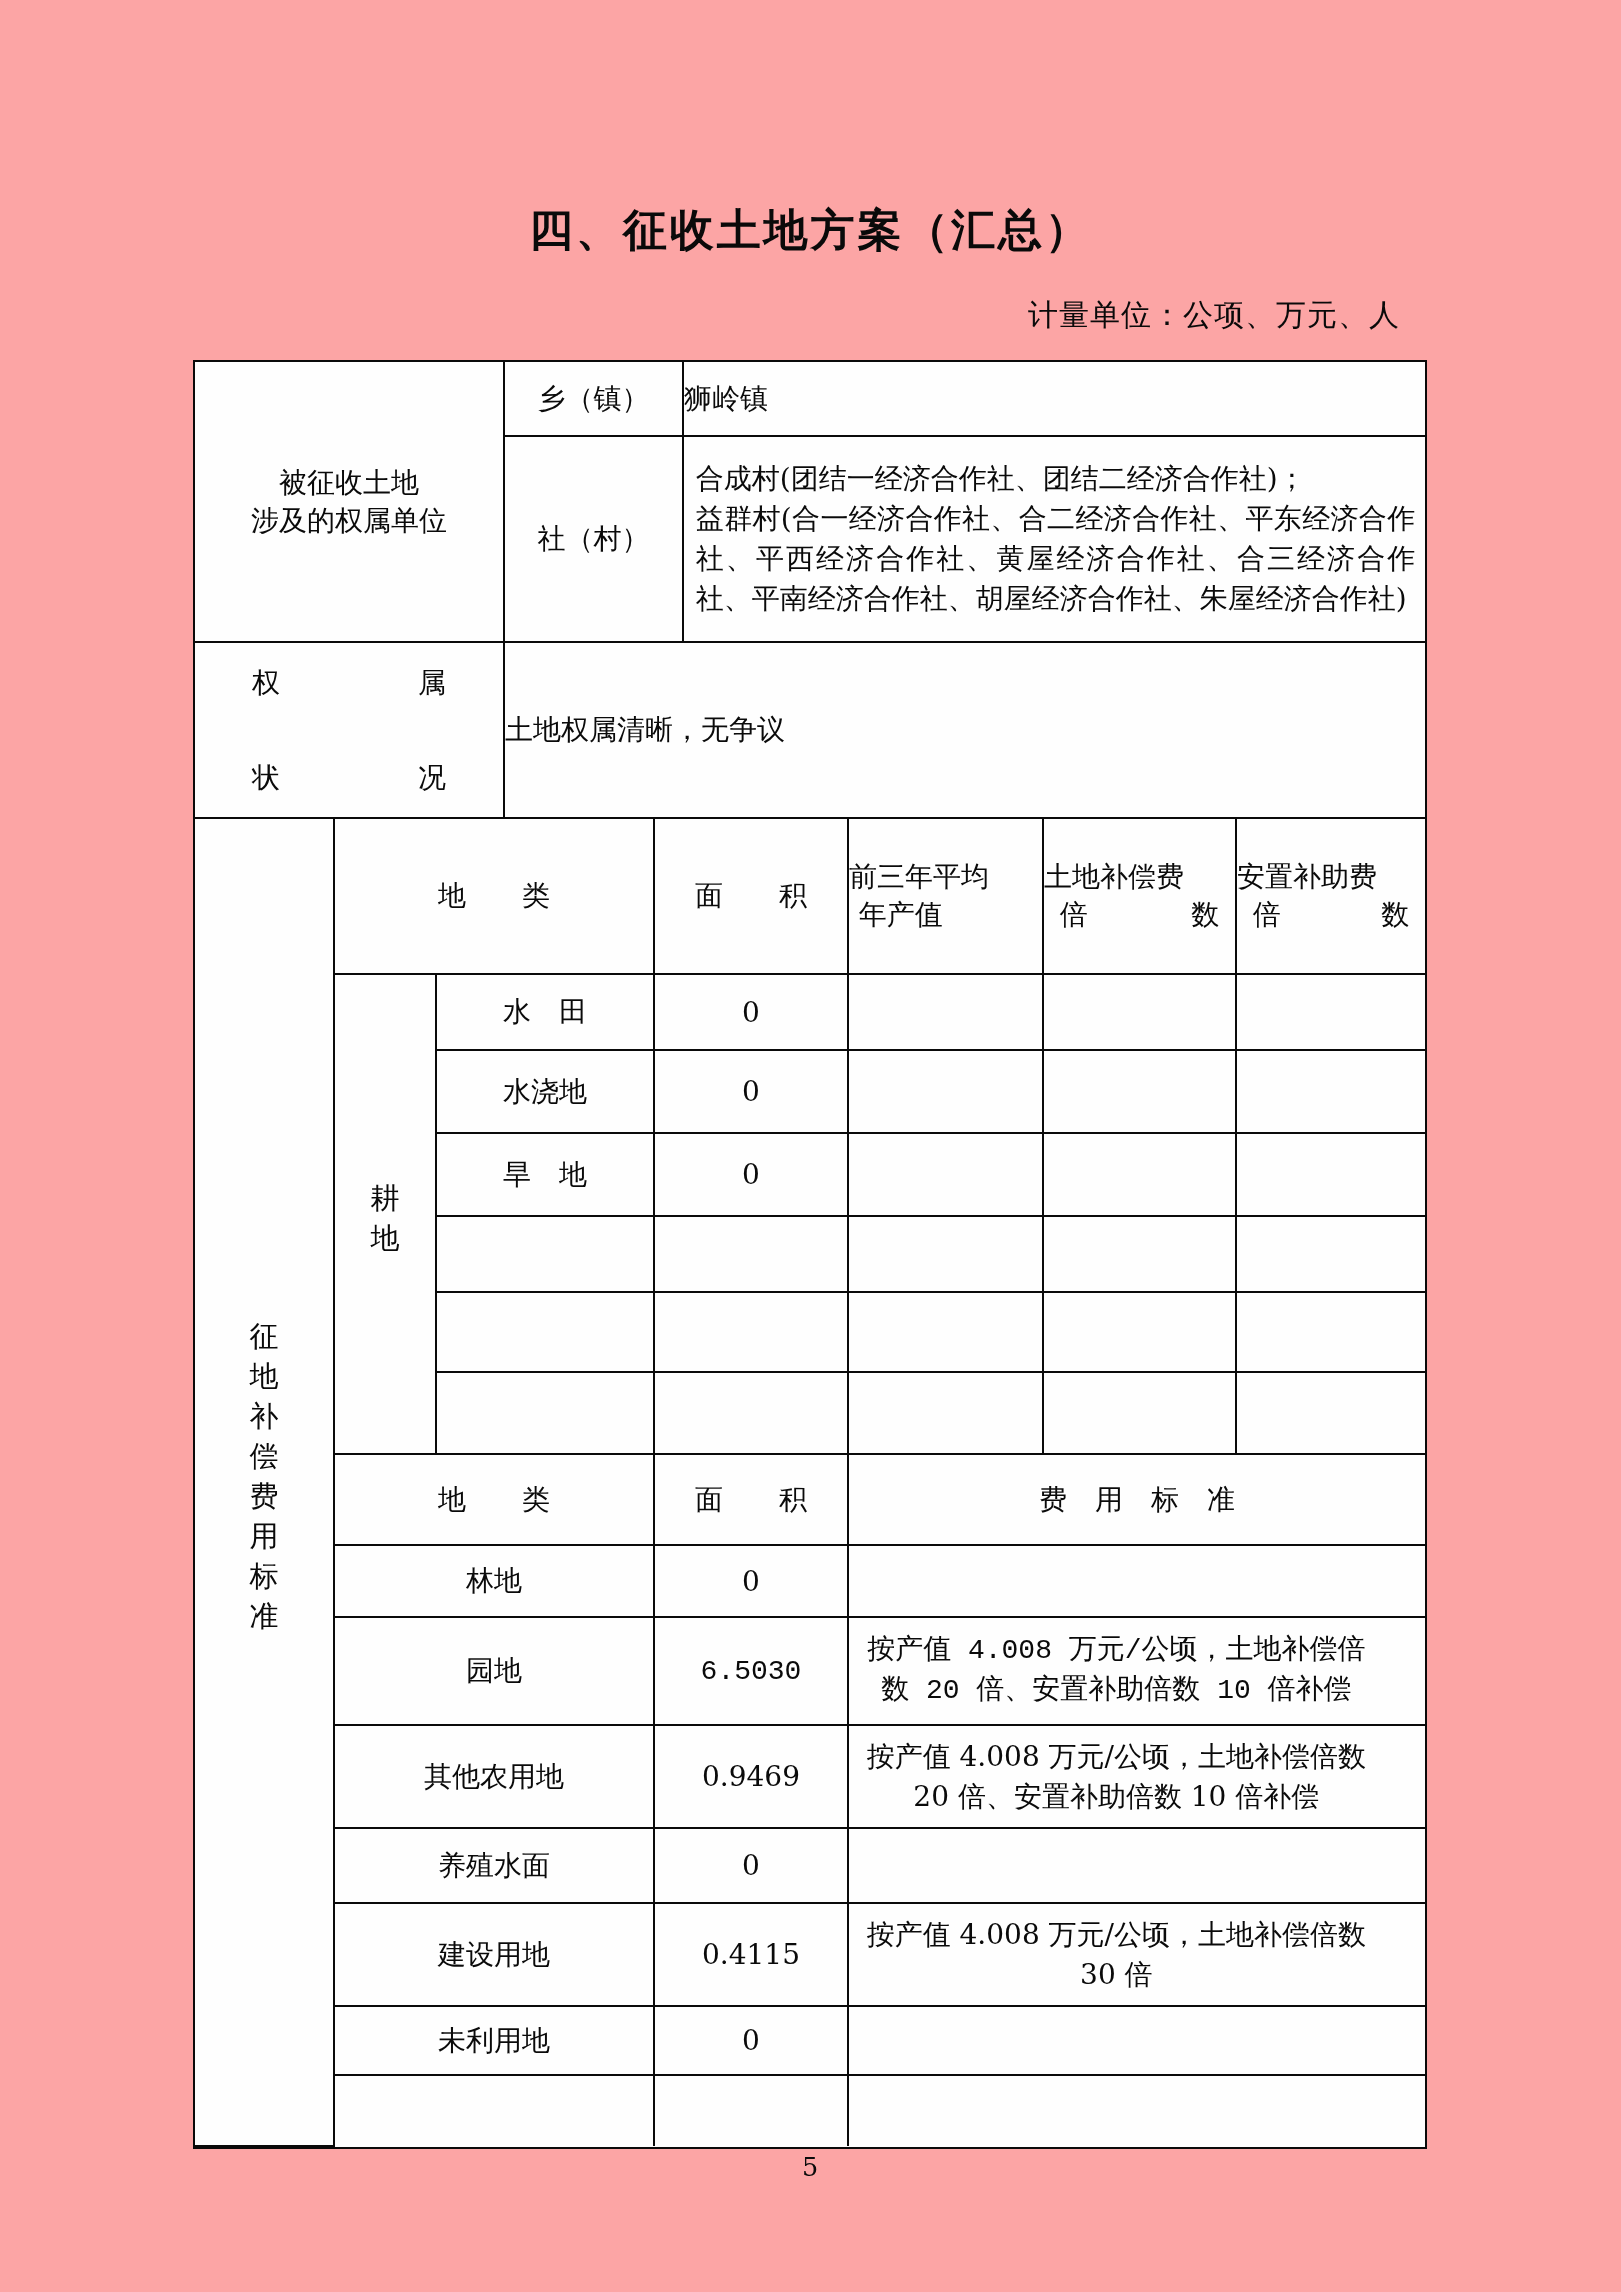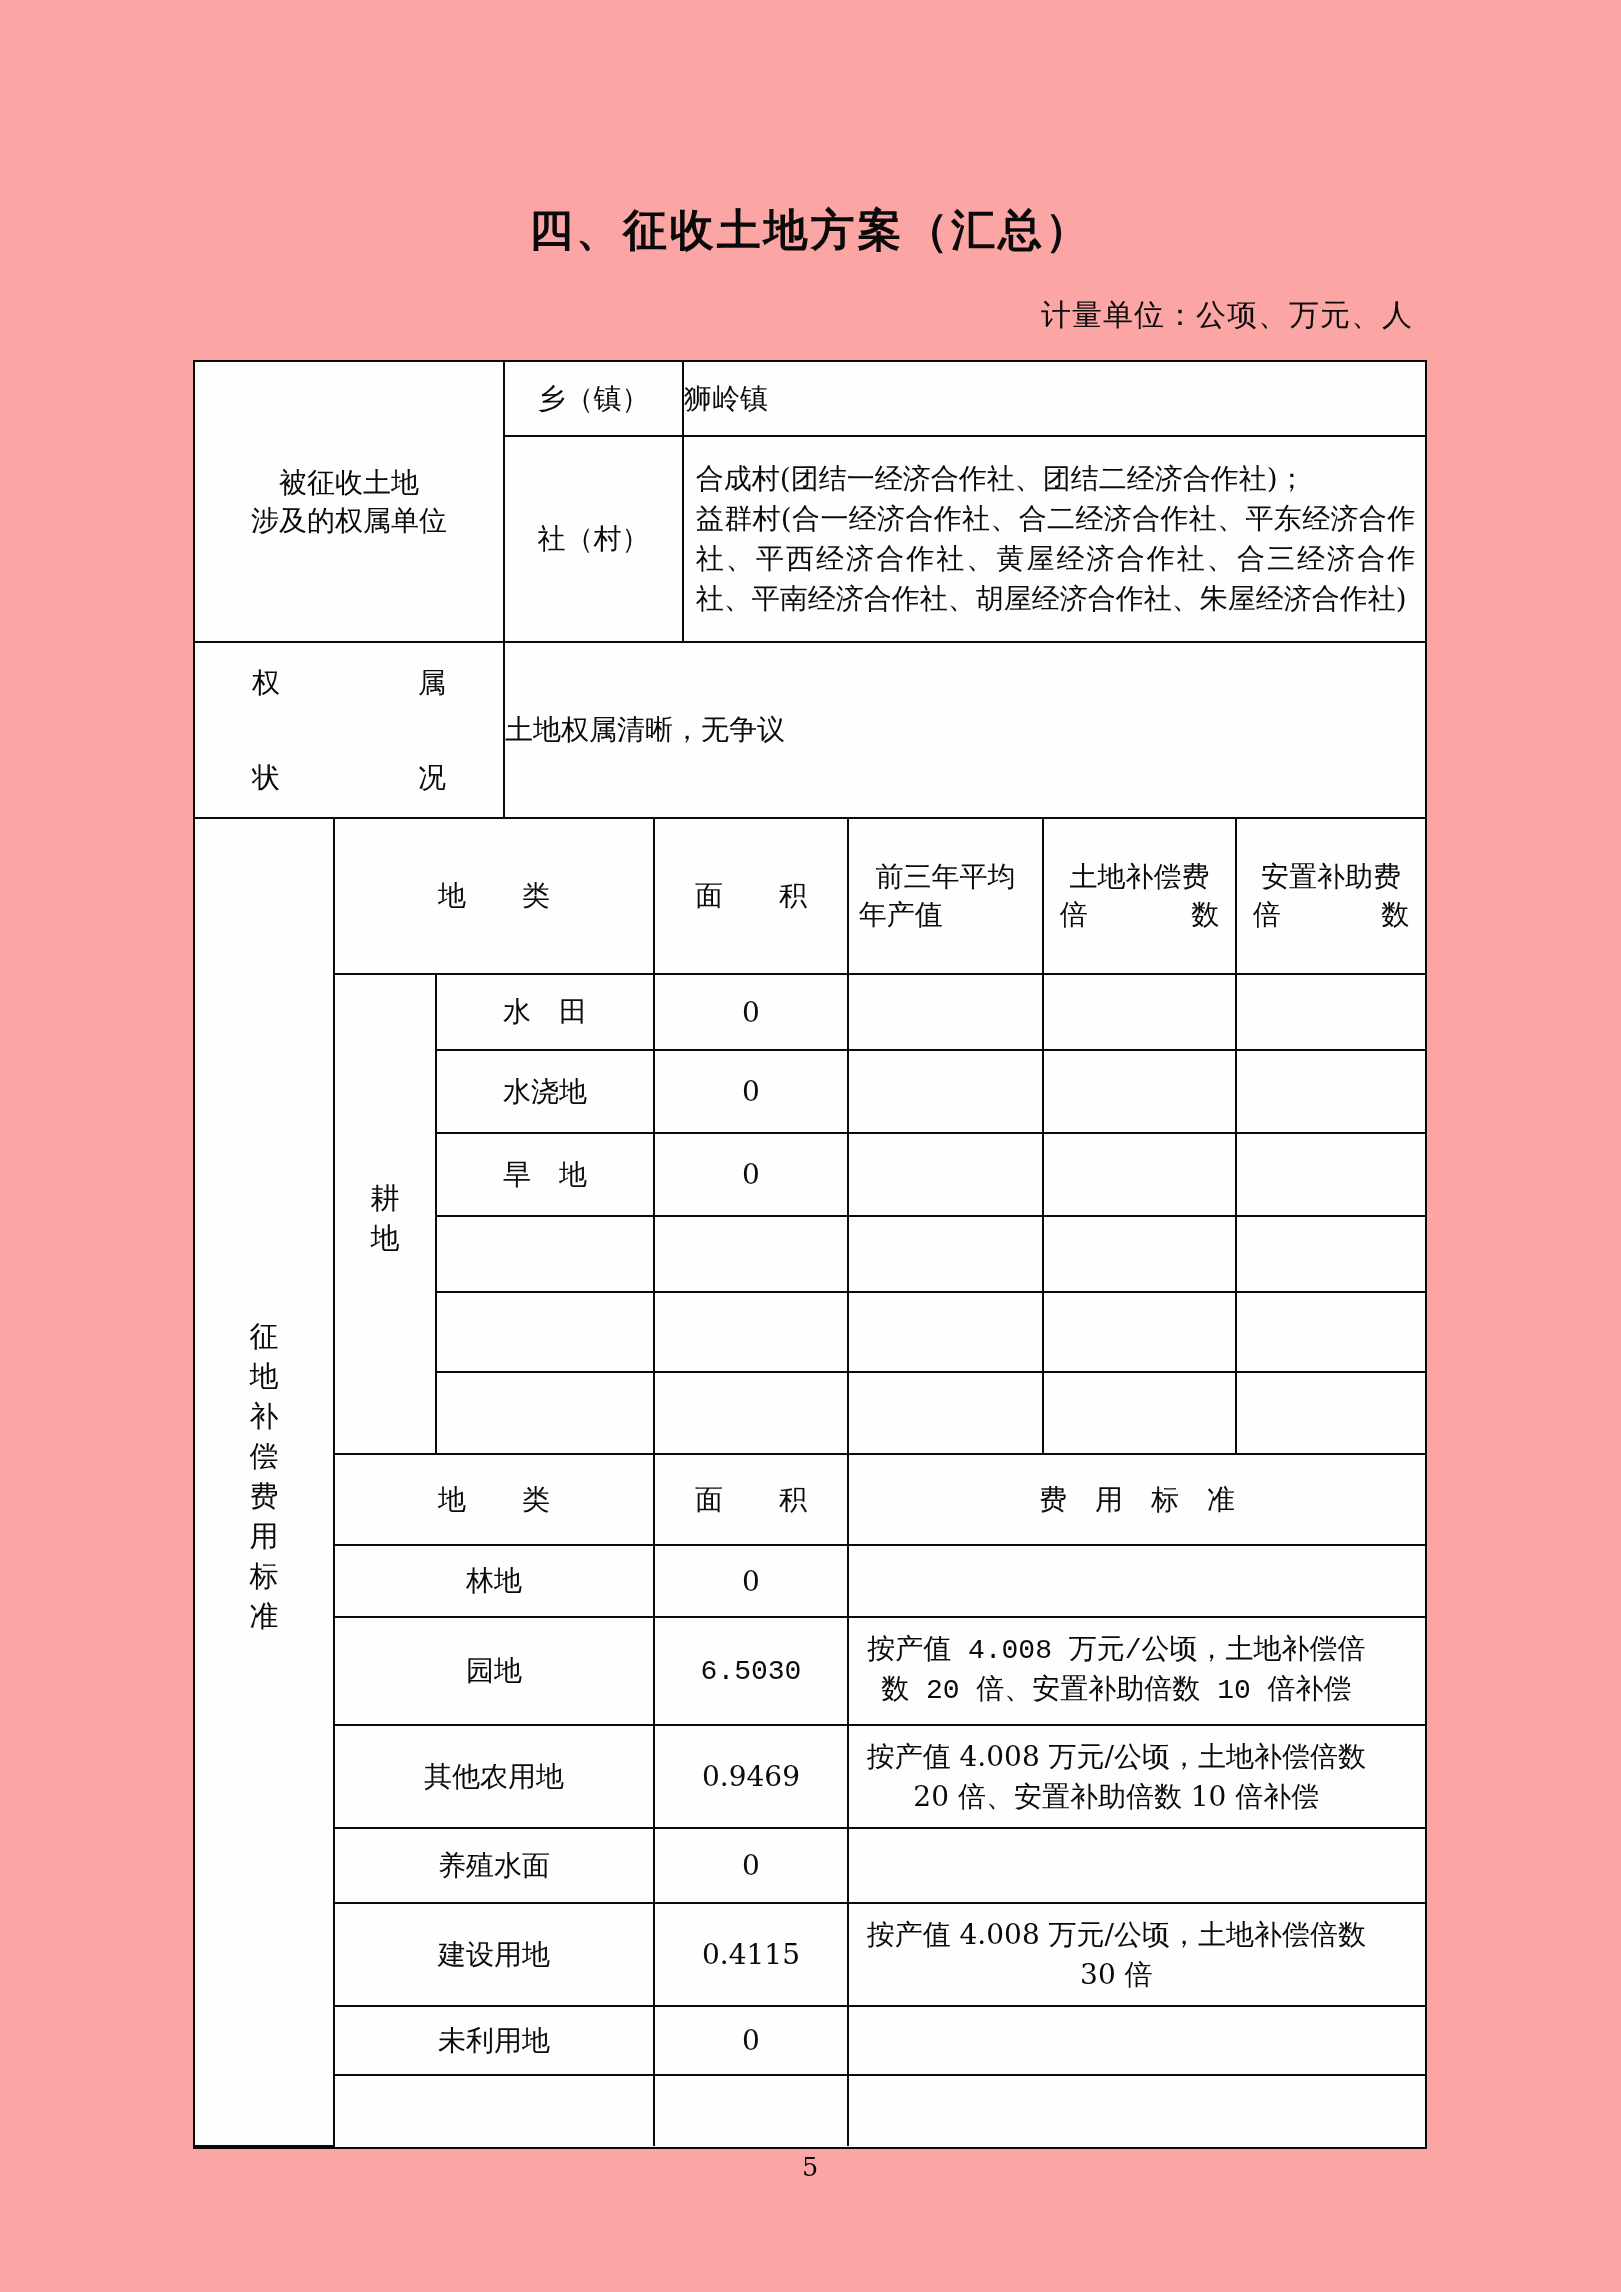--- a/index.html
+++ b/index.html
@@ -1,41 +1,41 @@
 <!DOCTYPE html>
 <html><head>
 <meta charset="utf-8">
 <style>
   html,body{margin:0;padding:0;background:#888;}
   .page{position:relative;width:1621px;height:2293px;background:#fca5a5;margin:0 auto;overflow:hidden;
         font-family:"DejaVu Serif","Liberation Serif",serif;color:#0a0a0a;}
   .title{position:absolute;top:201px;left:0;width:1621px;text-align:center;
          font-size:44px;font-weight:700;letter-spacing:2.9px;}
-  .unit-note{position:absolute;top:295px;left:190px;width:1223px;text-align:right;
+  .unit-note{position:absolute;top:295px;left:177px;width:1223px;text-align:right;
              font-size:30px;letter-spacing:1px;}
   .table-wrap{position:absolute;top:360px;left:193px;width:1234px;border:2px solid #0a0a0a;
               box-sizing:border-box;background:#fefefe;}
   table.grid{border-collapse:collapse;table-layout:fixed;width:100%;}
   table.grid td{border-right:2px solid #0a0a0a;border-bottom:2px solid #0a0a0a;
                 padding:0;font-size:28px;vertical-align:middle;overflow:hidden;}
   table.grid td.nr{border-right:none;}
   table.grid tr.lastrow td{border-bottom:none;}
   .center{text-align:center;}
   .pad-left{padding-left:13.7px;}
   
   .owner-label{display:flex;flex-direction:column;justify-content:center;align-items:center;}
   
   .village{padding:5.9px 9.8px 5.9px 11.8px;line-height:40px;white-space:pre-wrap;text-align:justify;}
   
   .tenure-label{display:flex;flex-direction:column;justify-content:center;row-gap:57px;}
   .spread{display:flex;justify-content:space-between;padding:0 57px;}
   .spread-sm{display:flex;justify-content:space-between;padding:0 15.7px;}
   
   .hdr2{display:flex;flex-direction:column;justify-content:space-around;height:100%;padding:13.7px 0;}
-  .hdr2 .l1{text-align:center;}
+  .hdr2 .l1{text-align:left;}
   .hdr2 .l2-left{text-align:left;padding-left:9.8px;}
   
   .vchars{display:flex;flex-direction:column;justify-content:space-between;align-items:center;
           height:100%;box-sizing:border-box;padding:76px 0 86px 0;font-size:29px;}
   .vchars2{display:flex;flex-direction:column;justify-content:space-between;align-items:center;
            height:100%;box-sizing:border-box;padding:71px 0 61px 0;font-size:29px;}
   .fee{padding:3.9px 54px 3.9px 12.7px;line-height:40px;text-align:center;}
   .page-num{position:absolute;top:2152px;left:193px;width:1234px;text-align:center;font-size:25.5px;}
 </style>
 </head>

